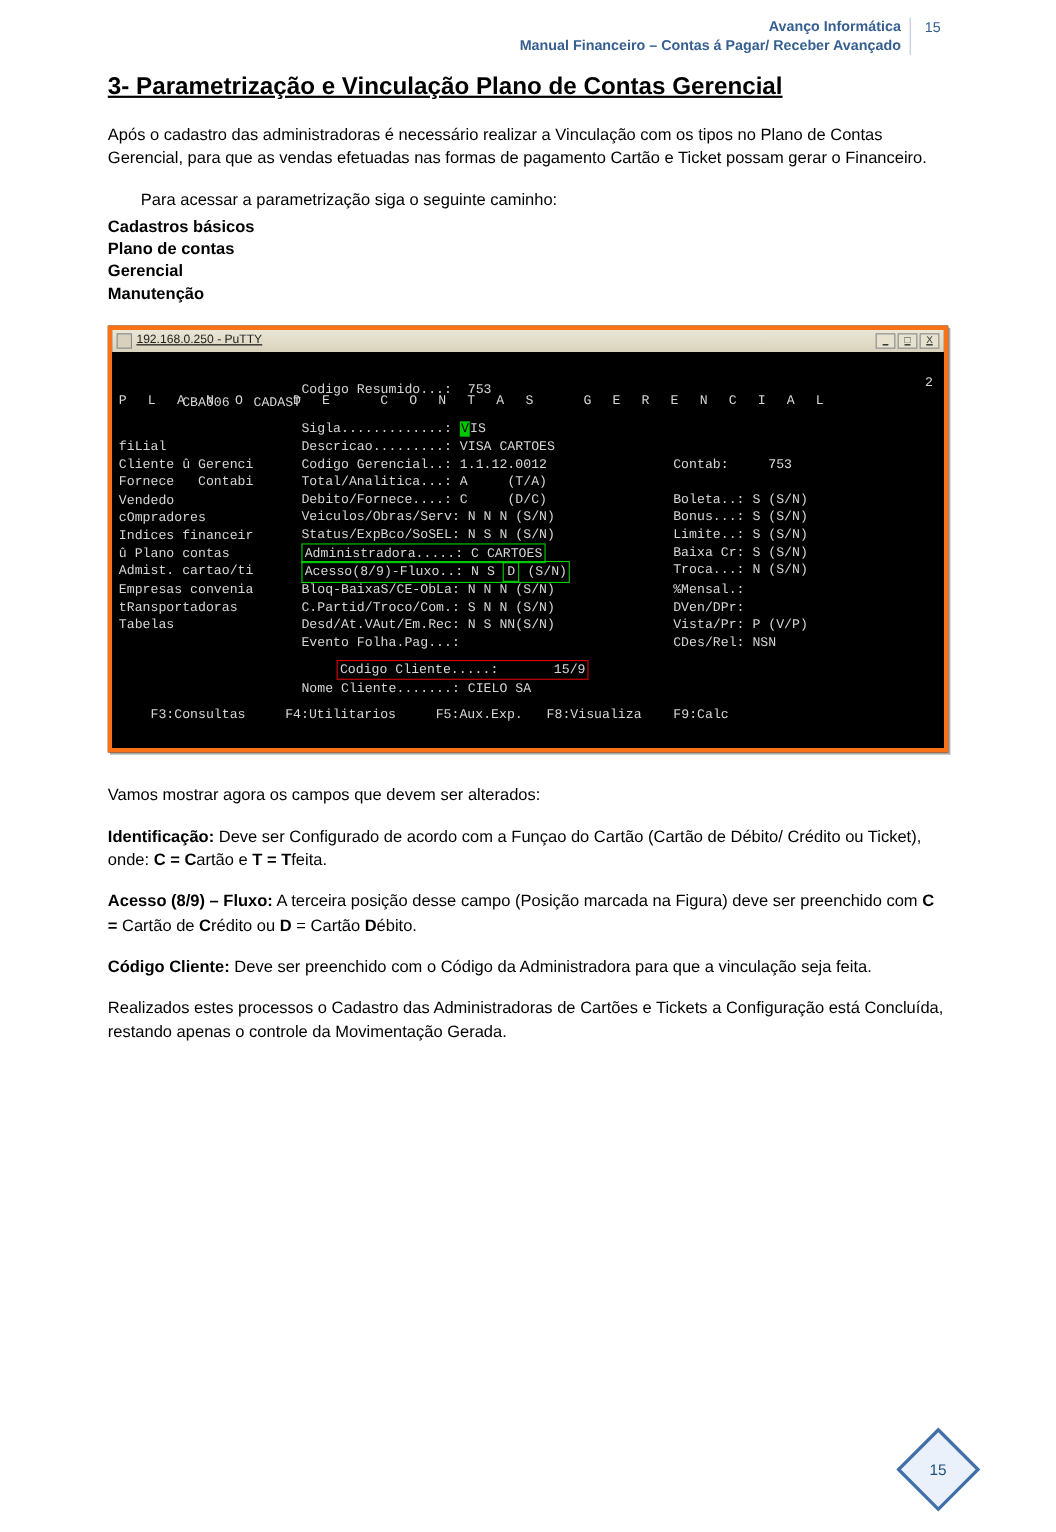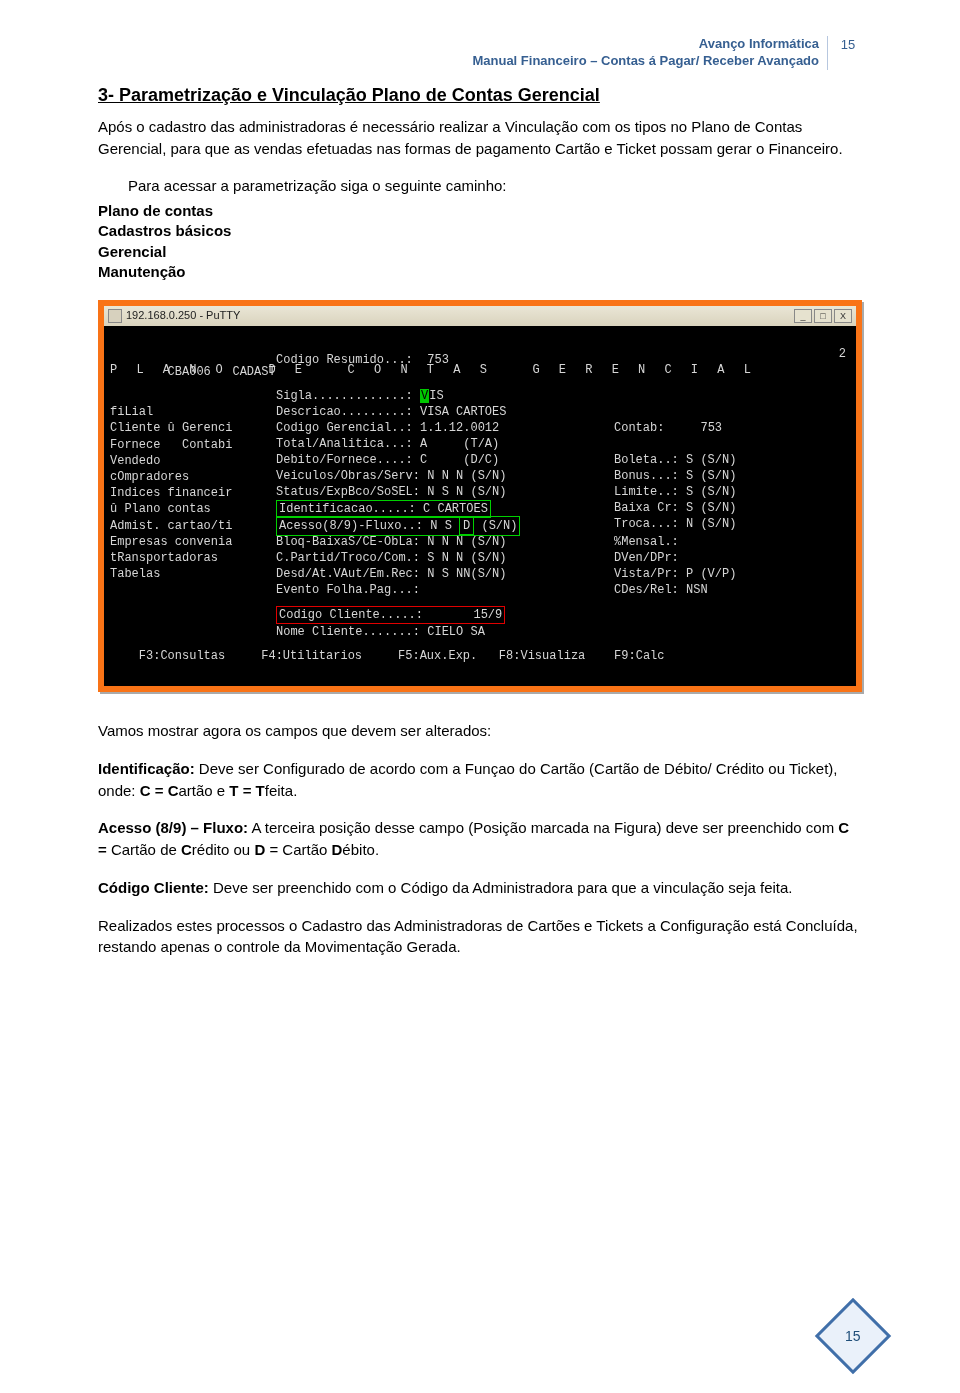--- a/index.html
+++ b/index.html
@@ -9,21 +9,21 @@
     font-family: Arial, Helvetica, sans-serif;
     color: #000;
     font-size: 15px;
     line-height: 1.45;
   }
   .page {
     width: 920px;
     min-height: 1393px;
     margin: 0 auto;
     box-sizing: border-box;
-    padding: 36px 78px 30px 78px;
+    padding: 16px 78px 30px 78px;
     position: relative;
   }
   .header {
     display: flex;
     justify-content: flex-end;
     font-size: 13px;
     color: #365f91;
     margin-bottom: 12px;
   }
   .header-text {
@@ -37,35 +37,36 @@
     border-bottom: none;
     border-right: none;
     padding-left: 6px;
     margin-left: 8px;
     font-size: 13px;
     color: #365f91;
     width: 28px;
     text-align: center;
   }
   h1.section-title {
-    font-size: 18px;
+    font-size: 22px;
     font-weight: bold;
     text-decoration: underline;
-    margin: 6px 0 8px 0;
+    margin: 6px 0 18px 0;
   }
   p { margin: 0 0 16px 0; }
   .pre-list { margin-bottom: 4px; margin-left: 30px; }
   .bold-line { font-weight: bold; line-height: 1.35; }
 
   
   .term-wrap {
     margin: 18px 0 28px 0;
     background: #000000;
-    border: 6px solid #f97316;
+    border: 4px solid #f97316;
     box-shadow: 2px 2px 0 #aaa;
+    text-decoration: underline;
   }
   .titlebar {
     background: linear-gradient(#eae6d6, #d9d3bd);
     padding: 2px 4px;
     font-size: 11px;
     display: flex;
     align-items: center;
     gap: 4px;
     color: #222;
   }
@@ -94,21 +95,21 @@
     overflow: hidden;
   }
   .term .col1 { position: absolute; left: 6px; }
   .term .col2 { position: absolute; left: 172px; }
   .term .col3 { position: absolute; left: 510px; }
   .term .row0 { top: 6px; text-align: left; left: 0; right: 0; letter-spacing: 6px; }
   .term .row0 .letters { letter-spacing: 6px; }
   .term .pagen { position: absolute; right: 10px; top: 20px; }
   .term .hi-green { background: #00c800; color: #000; padding: 0 1px; }
   .term .box-green { border: 1.5px solid #00d000; padding: 0 2px; display: inline-block; }
-  .term .box-red { border: 1.5px solid #e00000; padding: 0 2px; display: inline-block; }
+  .term .box-red { border: 1.5px solid #e00000; padding: 0 2px; display: inline-block; margin-left: 32px; }
   .term .box-green-d { border: 1.5px solid #00d000; padding: 0 3px; display: inline-block; }
   .term .footer-row { position: absolute; bottom: 6px; left: 6px; right: 6px; background: #d6d6d6; color: #000; padding: 0 2px; }
   .term .status-row { position: absolute; bottom: 22px; left: 6px; right: 6px; }
 
   .footnote-badge {
     position: absolute;
     right: 60px;
     bottom: 30px;
     width: 48px; height: 48px;
     transform: rotate(45deg);
@@ -134,22 +135,22 @@
       <span class="bold">Manual Financeiro – Contas á Pagar/ Receber Avançado</span>
     </div>
     <div class="header-page">15</div>
   </div>
 
   <h1 class="section-title">3-  Parametrização e Vinculação Plano de Contas Gerencial</h1>
 
   <p>Após o cadastro das administradoras é necessário realizar a Vinculação com os tipos no Plano de Contas Gerencial, para que as vendas efetuadas nas formas de pagamento Cartão e Ticket possam gerar o Financeiro.</p>
   <p class="pre-list">Para acessar a parametrização siga o seguinte caminho:</p>
   <div>
+    <div class="bold-line">Cadastros básicos</div>
     <div class="bold-line">Plano de contas</div>
-    <div class="bold-line">Cadastros básicos</div>
     <div class="bold-line">Gerencial</div>
     <div class="bold-line">Manutenção</div>
   </div>
 
   <div class="term-wrap">
     <div class="titlebar">
       <span class="tb-icon"></span>
       <span>192.168.0.250 - PuTTY</span>
       <span class="tb-spacer"></span>
       <div class="tb-btns">
@@ -184,21 +185,21 @@
 
       
       <div style="top:62px" class="col2"><span>Sigla.............:</span> <span class="hi-green">V</span>IS</div>
       <div style="top:78px" class="col2"><span>Descricao.........:</span> <span>VISA CARTOES</span></div>
       <div style="top:94px" class="col2"><span>Codigo Gerencial..:</span> <span>1.1.12.0012</span></div>
       <div style="top:94px" class="col3"><span>Contab:</span>     <span>753</span></div>
       <div style="top:110px" class="col2"><span>Total/Analitica...:</span> <span>A</span>     <span>(T/A)</span></div>
       <div style="top:126px" class="col2"><span>Debito/Fornece....:</span> <span>C</span>     <span>(D/C)</span></div>
       <div style="top:142px" class="col2"><span>Veiculos/Obras/Serv:</span> <span>N N N</span> <span>(S/N)</span></div>
       <div style="top:158px" class="col2"><span>Status/ExpBco/SoSEL:</span> <span>N S N</span> <span>(S/N)</span></div>
-      <div style="top:174px" class="col2"><span class="box-green"><span>Identificacao.....:</span> <span>C CARTOES</span></span></div>
+      <div style="top:174px" class="col2"><span class="box-green"><span>Administradora.....:</span> <span>C CARTOES</span></span></div>
       <div style="top:190px" class="col2"><span class="box-green"><span>Acesso(8/9)-Fluxo..:</span> <span>N S </span><span class="box-green-d">D</span> <span>(S/N)</span></span></div>
       <div style="top:208px" class="col2"><span>Bloq-BaixaS/CE-ObLa:</span> <span>N N N</span> <span>(S/N)</span></div>
       <div style="top:224px" class="col2"><span>C.Partid/Troco/Com.:</span> <span>S N N</span> <span>(S/N)</span></div>
       <div style="top:240px" class="col2"><span>Desd/At.VAut/Em.Rec:</span> <span>N S NN(S/N)</span></div>
       <div style="top:256px" class="col2"><span>Evento Folha.Pag...:</span></div>
 
       <div style="top:280px" class="col2"><span class="box-red"><span>Codigo Cliente.....:</span>       <span>15/9</span></span></div>
       <div style="top:298px" class="col2"><span>Nome Cliente.......:</span> <span>CIELO SA</span></div>
 
       

